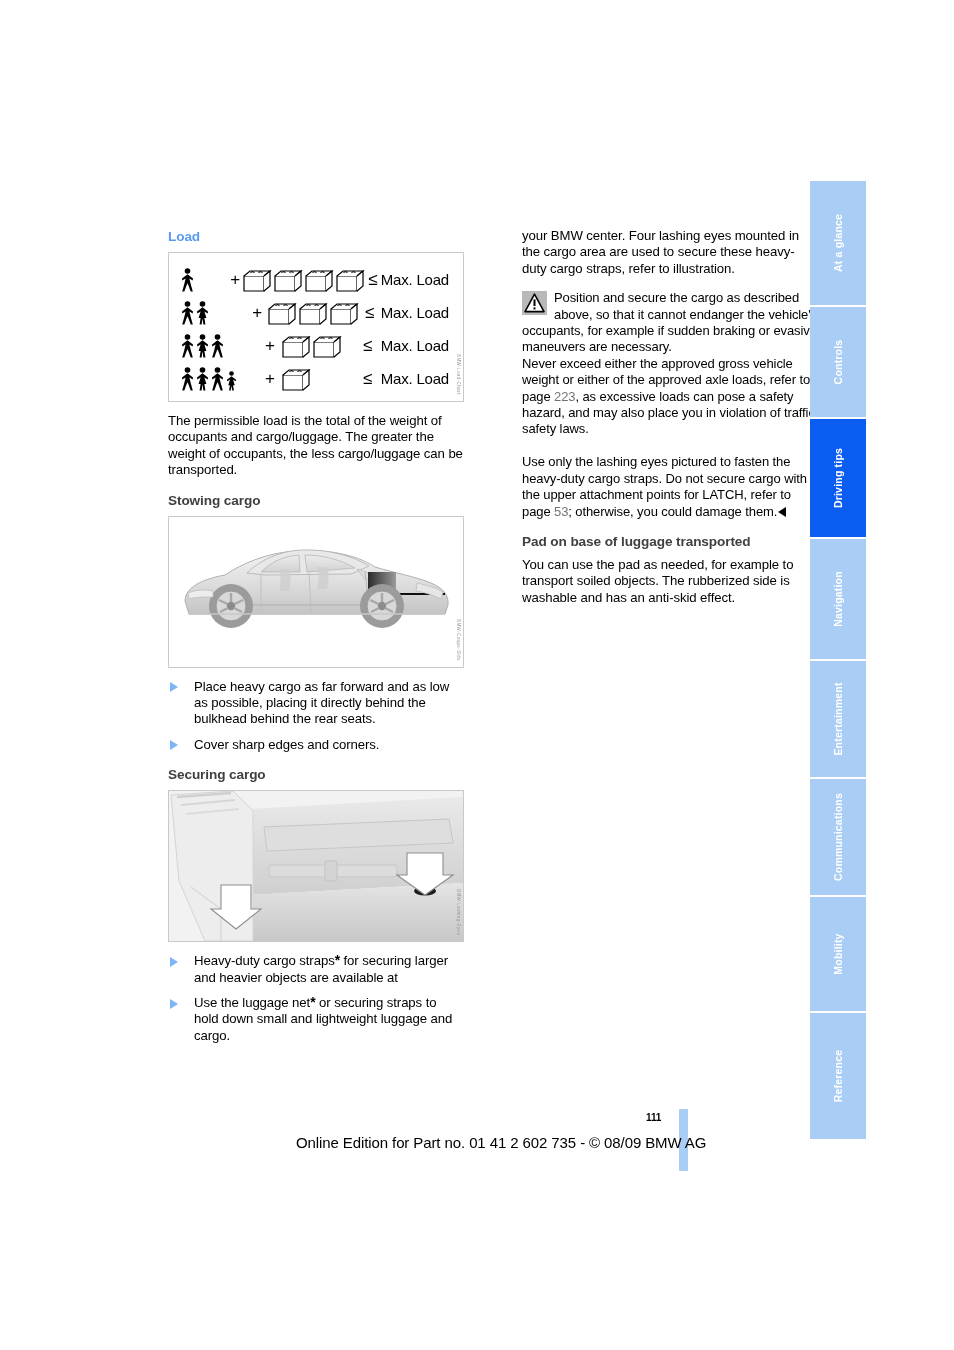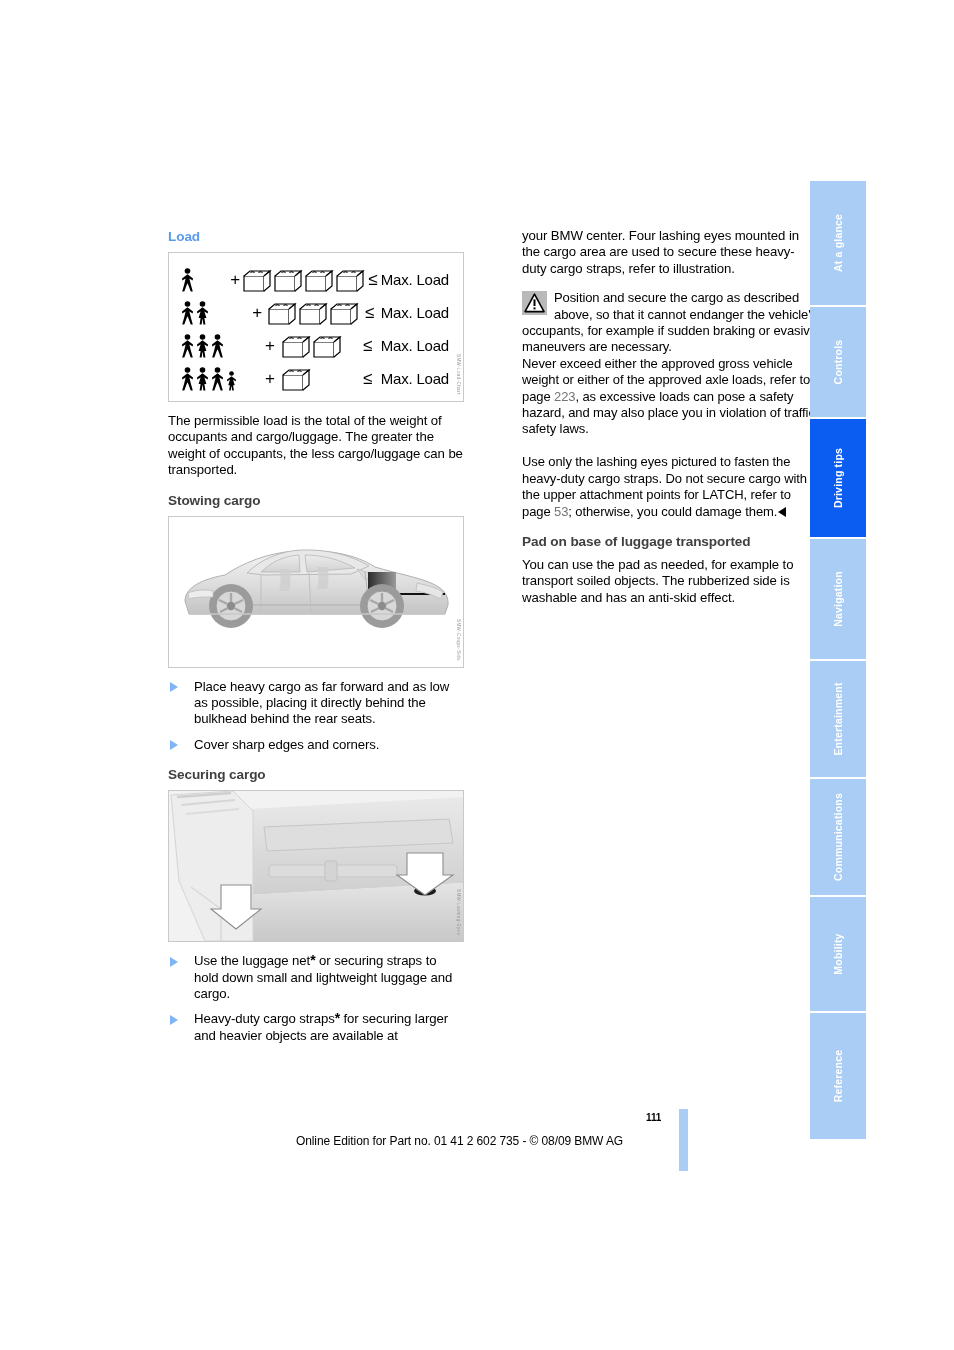--- a/index.html
+++ b/index.html
@@ -176,21 +176,21 @@
   .footer {
     position: absolute;
     left: 0;
     top: 1126px;
     width: 954px;
   }
   .footer-text {
     position: absolute;
     left: 296px;
     top: 8px;
-    font-size: 12px;
+    font-size: 15px;
     letter-spacing: -0.1px;
     white-space: nowrap;
   }
   .page-no {
     position: absolute;
     left: 646px;
     top: -14px;
     font-size: 10px;
     font-weight: bold;
     letter-spacing: -0.1px;
@@ -532,24 +532,24 @@
         <g stroke="#8d8d8d" stroke-width="1.1" fill="#ffffff">
           <path d="M238 62 L274 62 L274 84 L284 84 L256 104 L228 84 L238 84 Z"></path>
           <path d="M52 94 L82 94 L82 118 L92 118 L67 138 L42 118 L52 118 Z"></path>
         </g>
       </svg>
       <div class="fig-id">BMW-Lashing-Eyes</div>
     </div>
 
     <ul class="bullet-list">
       <li class="bullet">
-        <span class="tri"></span><span>Use the luggage net</span><span class="ast">*</span><span> or securing straps to hold down small and lightweight luggage and cargo.</span>
+        <span class="tri"></span><span>Heavy-duty cargo straps</span><span class="ast">*</span><span> for securing larger and heavier objects are available at</span>
       </li>
       <li class="bullet">
-        <span class="tri"></span><span>Heavy-duty cargo straps</span><span class="ast">*</span><span> for securing larger and heavier objects are available at</span>
+        <span class="tri"></span><span>Use the luggage net</span><span class="ast">*</span><span> or securing straps to hold down small and lightweight luggage and cargo.</span>
       </li>
     </ul>
 
   </div>
 
   <div class="col col-right">
 
     <p class="body-text">your BMW center. Four lashing eyes mounted in the cargo area are used to secure these heavy-duty cargo straps, refer to illustration.</p>
 
     <ul class="bullet-list">

